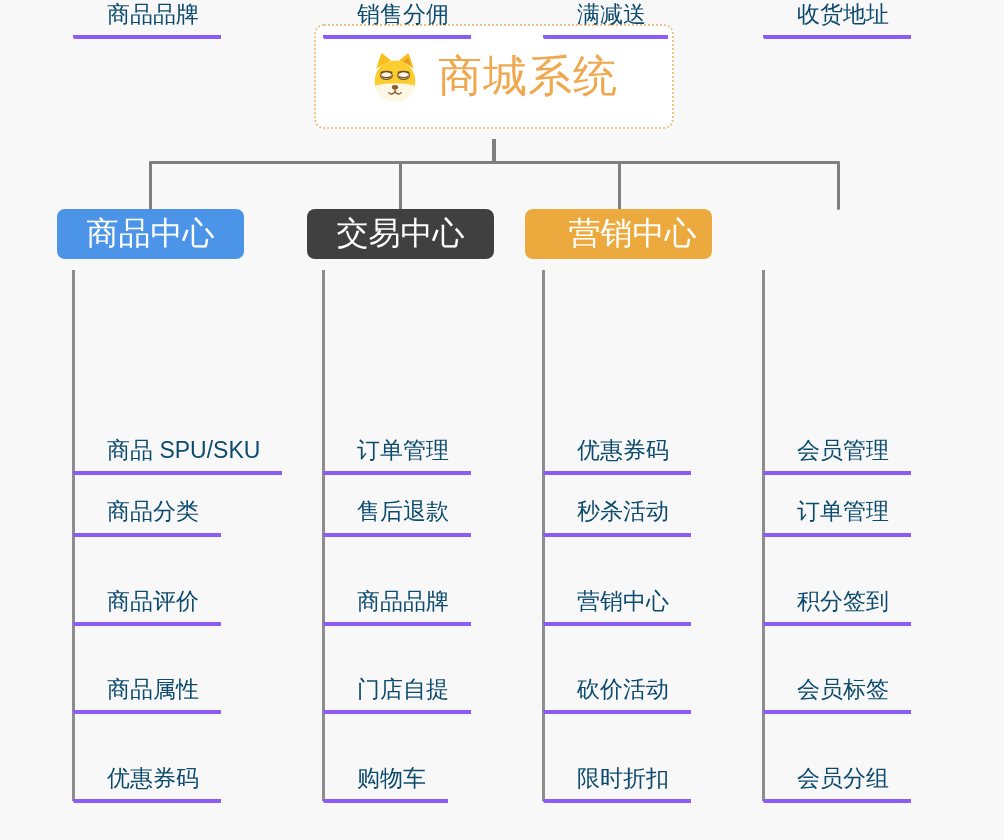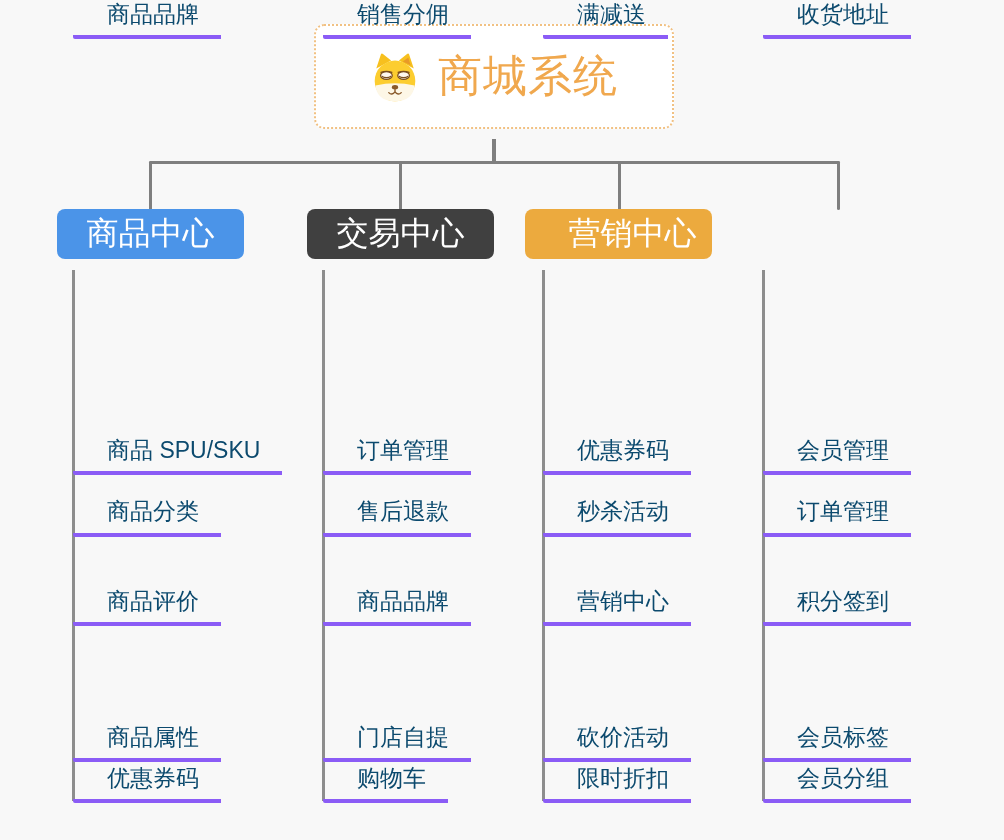--- a/index.html
+++ b/index.html
@@ -89,21 +89,21 @@
     line-height: 28px;
     color: #0c4a6e;
     padding: 0 22px 7px 34px;
     border-bottom: 4px solid #8b5cf6;
     border-bottom-left-radius: 2px;
   }
   .leaf:nth-of-type(1) { top: 318px; }
   .leaf:nth-of-type(2) { top: 408px; margin-top: 28px; }
   .leaf:nth-of-type(3) { top: 498px; font-family: Liberation Serif, serif; }
   .leaf:nth-of-type(4) { top: 587px; }
-  .leaf:nth-of-type(5) { top: 675px; margin-top: 48px; }
+  .leaf:nth-of-type(5) { top: 675px; }
   .leaf:nth-of-type(6) { top: 764px; }
 </style>
 </head>
 <body>
 
 <div class="canvas">
 
   <div class="root-node">
     <span class="root-icon">
       <svg viewBox="0 0 64 66" xmlns="http://www.w3.org/2000/svg">

